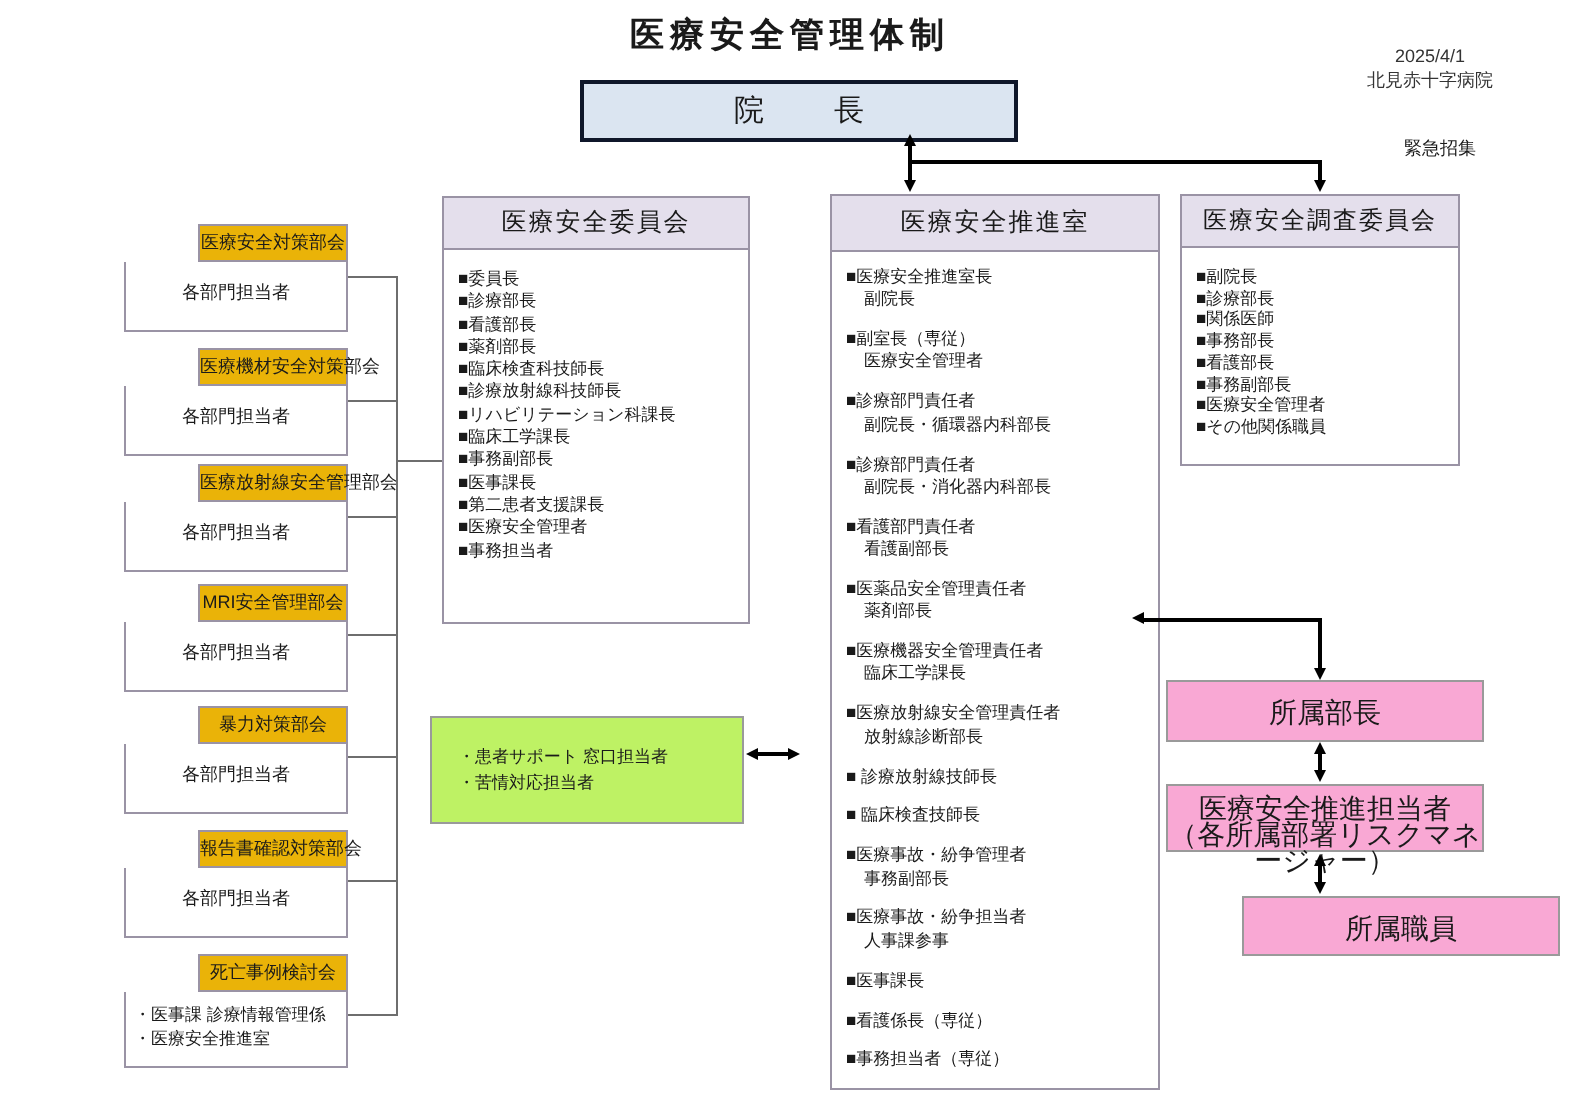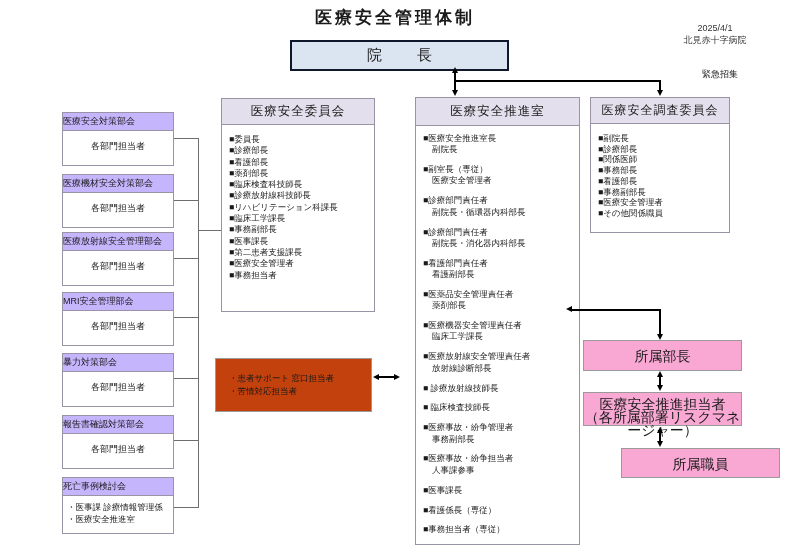--- a/index.html
+++ b/index.html
@@ -20,31 +20,31 @@
               font-size:12.5px;letter-spacing:1px;display:flex;align-items:center;justify-content:center;}
   .bigbox .bb{padding:9px 7px 0 7px;font-size:8.5px;line-height:11.3px;}
 
   .mrow{white-space:nowrap;}
   .item{margin-bottom:8.6px;}
   .item .sub{padding-left:9px;}
   .item .sub:empty{display:none;}
 
   
   .sbox{position:absolute;left:62px;width:112px;box-sizing:border-box;}
-  .sbox .sbox-h{background:#c4b5fd;border:1px solid #9a93a5;height:17px;line-height:17px;
-                font-size:9px;white-space:nowrap;}
+  .sbox .sbox-h{background:#eab308;border:1px solid #9a93a5;height:17px;line-height:17px;
+                text-align:center;font-size:9px;white-space:nowrap;margin-left:37px;}
   .sbox .sbox-b{background:#fff;border:1px solid #9a93a5;border-top:none;height:35px;
                 text-align:center;font-size:9px;padding-top:9px;box-sizing:border-box;}
   .sbox .sbox-b7{background:#fff;border:1px solid #9a93a5;border-top:none;height:38px;
                  font-size:8.5px;line-height:12px;padding:5px 2px 0 4px;box-sizing:border-box;white-space:nowrap;}
 
   
   .pbox{position:absolute;background:#f9a8d4;border:1px solid #9a9a9a;box-sizing:border-box;
         font-size:14px;text-align:center;}
-  .psupport{position:absolute;left:215px;top:358px;width:157px;height:54px;background:#c2410c;
+  .psupport{position:absolute;left:215px;top:358px;width:157px;height:54px;background:#bef264;
             border:1px solid #9a9a9a;box-sizing:border-box;font-size:8.5px;line-height:13px;
             padding:13px 0 0 13px;text-align:left;}
 
   
   .ln{position:absolute;background:#000;}
   .gln{position:absolute;background:#6e6e6e;}
   .ah{position:absolute;width:0;height:0;}
   .ah-up{border-left:3.5px solid transparent;border-right:3.5px solid transparent;border-bottom:6px solid #000;}
   .ah-down{border-left:3.5px solid transparent;border-right:3.5px solid transparent;border-top:6px solid #000;}
   .ah-left{border-top:3.5px solid transparent;border-bottom:3.5px solid transparent;border-right:6px solid #000;}

